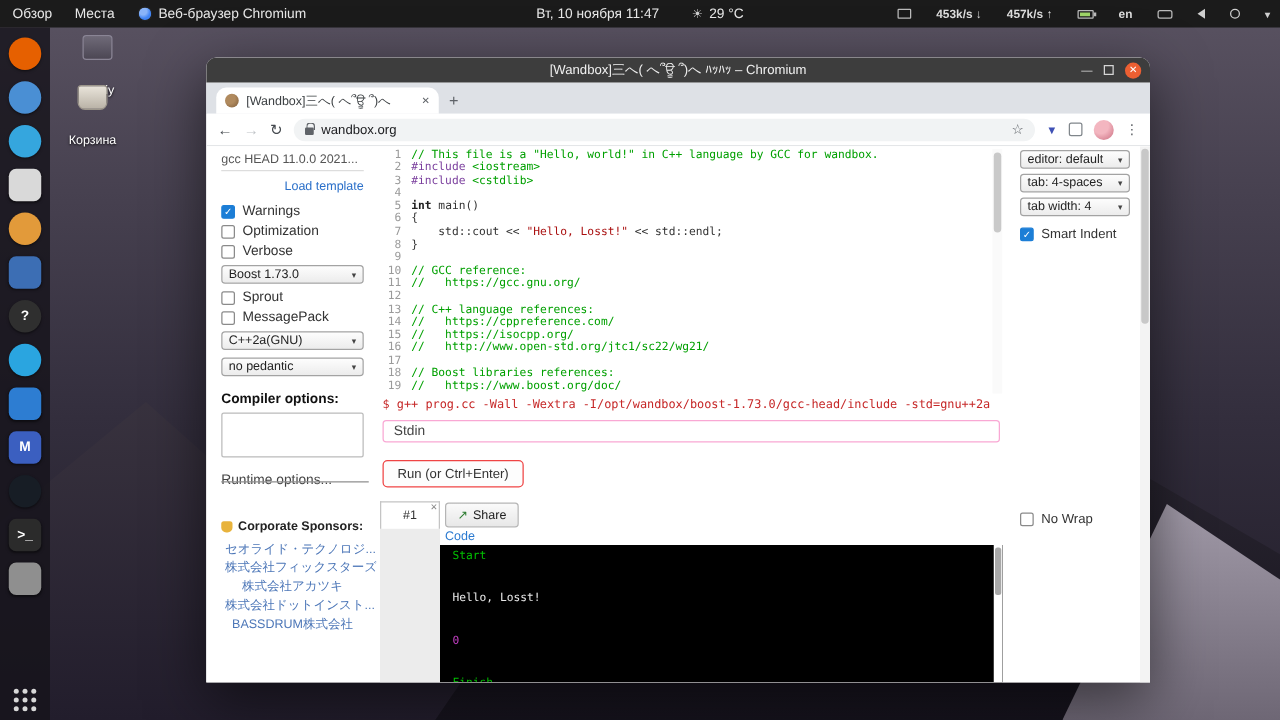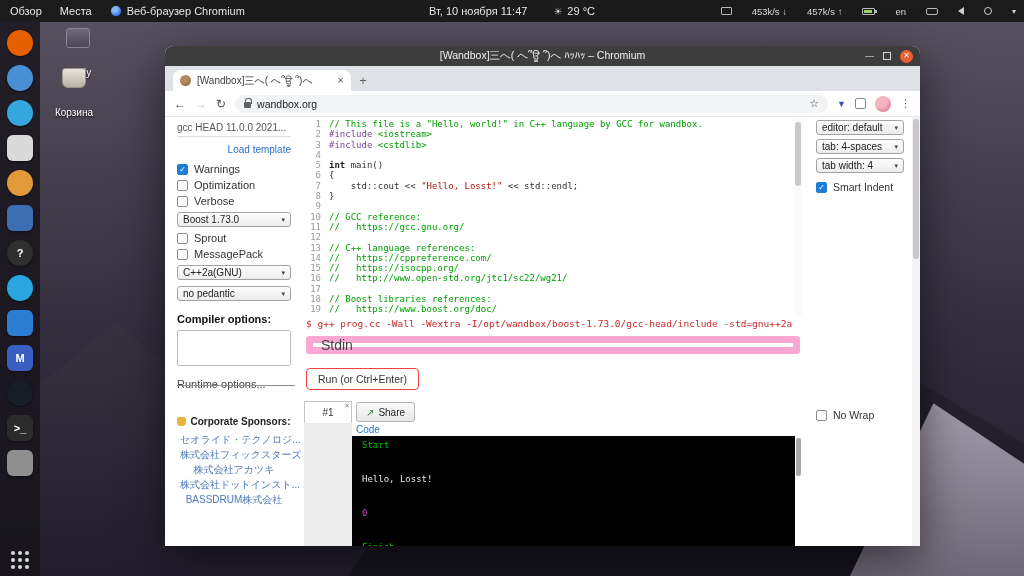--- a/index.html
+++ b/index.html
@@ -16,21 +16,21 @@
 
   
   .topbar { position:absolute; left:0; top:0; right:0; height:22px; background:#1b1b1b;
     color:#e8e8e8; font-size:11px; display:flex; align-items:center; z-index:50; }
   .tb-left { display:flex; align-items:center; gap:18px; padding-left:10px; }
   .tb-item { display:flex; align-items:center; gap:5px; cursor:default; }
   .chromium-dot { width:12px; height:12px; border-radius:50%;
     background:radial-gradient(circle at 35% 30%, #8ab4f8 0 30%, #4285f4 60%); border:1px solid #222; }
   .tb-center { position:absolute; left:50%; transform:translateX(-50%); display:flex; gap:26px; align-items:center; }
   .sun { color:#cfcfcf; font-size:10px; }
-  .tb-right { margin-left:auto; display:flex; align-items:center; gap:20px; padding-right:8px; font-size:9.5px; color:#ddd; }
+  .tb-right { margin-left:auto; display:flex; align-items:center; gap:20px; padding-right:8px; font-size:9.5px; color:#ddd;font-weight:bold; }
   .mini-icon { display:inline-block; border:1px solid #bbb; border-radius:1px; }
   .mini-icon.display { width:11px; height:8px; }
   .mini-icon.kbd { width:12px; height:7px; border-radius:2px; }
   .battery { display:inline-block; width:13px; height:7px; border:1px solid #bbb; border-radius:1px; position:relative; }
   .battery::after { content:""; position:absolute; right:-3px; top:1px; width:2px; height:3px; background:#bbb; }
   .bat-fill { position:absolute; left:1px; top:1px; bottom:1px; width:8px; background:#9fd468; }
   .vol { width:0; height:0; border-top:4px solid transparent; border-bottom:4px solid transparent; border-right:6px solid #cfcfcf; }
   .pwr { width:8px; height:8px; border:1px solid #cfcfcf; border-radius:50%; }
   .chev { font-size:8px; color:#cfcfcf; }
 
@@ -124,22 +124,22 @@
   .cm-gutter { width:25px; flex-shrink:0; text-align:right; padding-right:8px; color:#9a9a9a; }
   .cm-code { white-space:pre; color:#333; }
   .tok-comment { color:#00a000; }
   .tok-inc { color:#00a000; }
   .tok-meta { color:#7a3e9d; }
   .tok-keyword { color:#222; font-weight:bold; }
   .tok-string { color:#aa1111; }
   .ed-scroll { position:absolute; right:0; top:0; bottom:0; width:8px; background:#fafafa; }
   .ed-thumb { margin:3px 1px; height:64px; background:#c9c9c9; border-radius:3px; }
   .cmdline { font:9.5px/14px "DejaVu Sans Mono",monospace; color:#c62828; padding:2px 2px 0; white-space:nowrap; overflow:hidden; flex-shrink:0; }
-  .stdin-box { height:18px; border:7px solid #f9a8d4; border-radius:3px; display:flex; align-items:center;
-    padding:0 8px; font-size:14px; color:#444; margin:5px 2px 0; flex-shrink:0; }
+  .stdin-box { height:18px; border:1px solid #f9a8d4; border-radius:3px; display:flex; align-items:center;
+    padding:0 8px; font-size:11px; color:#444; margin:5px 2px 0; flex-shrink:0; }
   .run-btn { align-self:flex-start; margin:14px 2px 0; border:1px solid #ef4444; border-radius:4px;
     background:#fdfdfd; padding:4px 11px; font-size:10.5px; color:#333; font-family:inherit; }
   .result { flex:1; min-height:0; display:flex; margin-top:11px; }
   .rtabs { width:48px; flex-shrink:0; background:#ececec; display:flex; flex-direction:column; }
   .rtab { height:22px; background:#fff; border:1px solid #c4c4c4; border-bottom:none; position:relative;
     display:flex; align-items:center; justify-content:center; font-size:10px; color:#333; }
   .rtab-close { position:absolute; right:1px; top:0; font-size:7px; color:#888; }
   .rmain { flex:1; min-width:0; display:flex; flex-direction:column; }
   .rtoolbar { height:22px; display:flex; align-items:center; padding-left:4px; }
   .share-btn { height:20px; border:1px solid #b5b5b5; border-radius:3px; background:linear-gradient(#fafafa,#e8e8e8);

